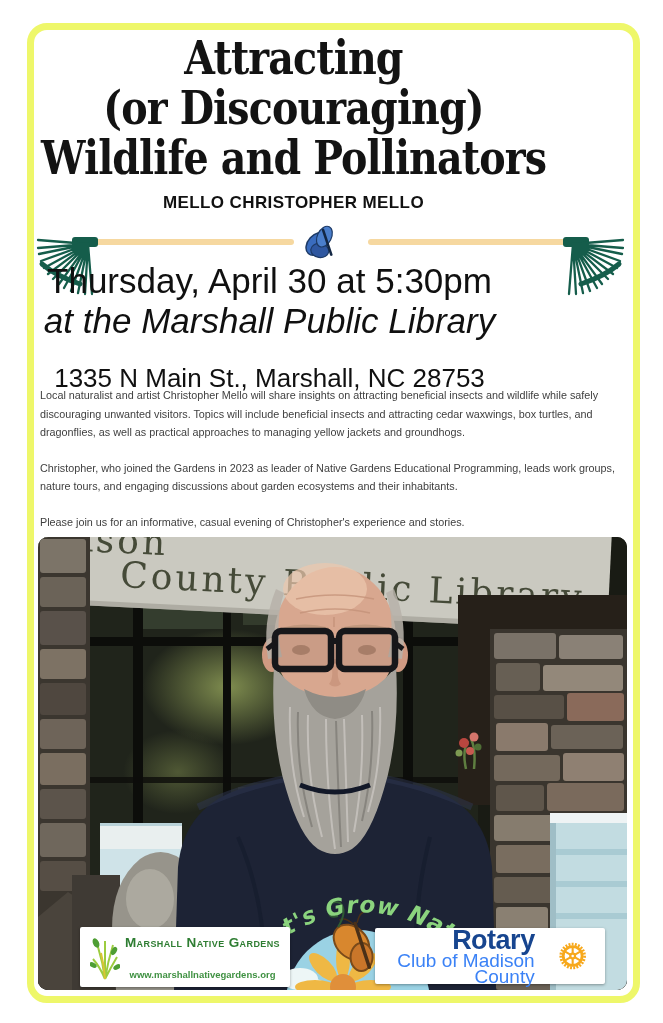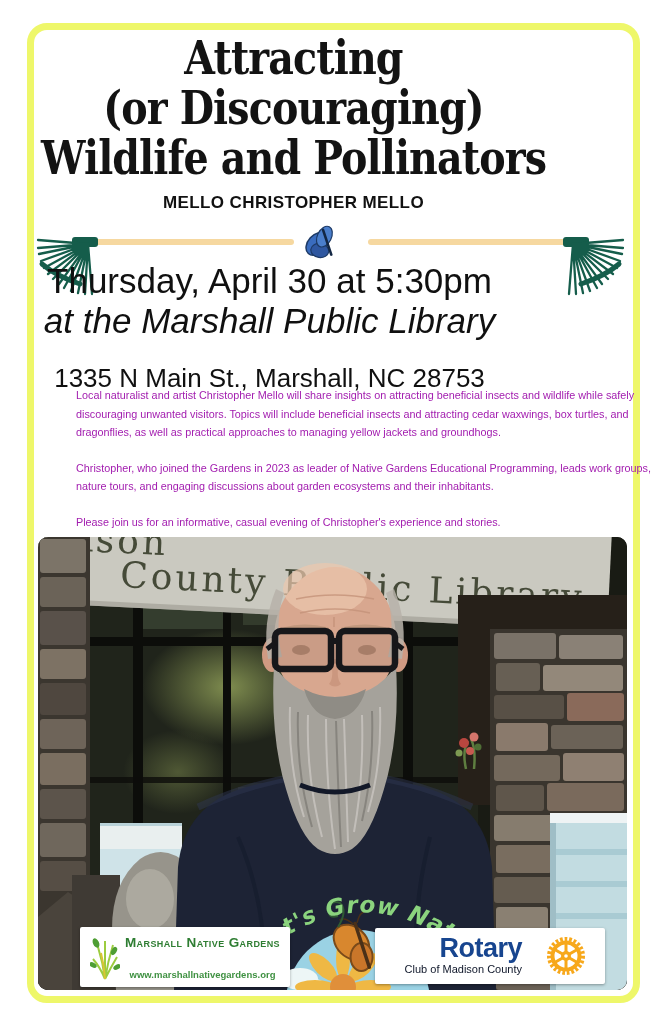--- a/index.html
+++ b/index.html
@@ -18,41 +18,41 @@
     transform:scaleX(.86);transform-origin:50% 50%;white-space:nowrap;
   }
   .subtitle{
     margin-top:10px;font-size:17px;font-weight:bold;color:#111;letter-spacing:.4px;
   }
   .divider-svg{position:absolute;left:28px;top:212px;}
   .event-block{position:absolute;left:0;top:260px;width:539px;text-align:center;color:#101010;}
   .event-line1{font-size:35px;line-height:41px;}
   .event-line2{font-size:35px;line-height:39px;font-style:italic;}
   .event-line3{font-size:26px;line-height:31px;margin-top:23px;}
-  .body-text{position:absolute;left:40px;top:386px;width:578px;color:#a21caf;margin-left:36px;}
+  .body-text{position:absolute;left:40px;top:386px;width:578px;color:#404040;}
   .body-text p{margin:0 0 17px 0;font-size:10.8px;line-height:18.6px;letter-spacing:0px;}
   .photo{
     position:absolute;left:38px;top:537px;width:589px;height:453px;
     border-radius:10px;overflow:hidden;background:#191b14;
   }
   .logo-card{
     position:absolute;background:#ffffff;border-radius:2px;
     box-shadow:0 1px 3px rgba(0,0,0,.35);display:flex;align-items:center;
   }
   .marshall-card{left:42px;top:390px;width:210px;height:60px;justify-content:center;gap:5px;padding:2px 6px;box-sizing:border-box;}
   .marshall-text{text-align:center;}
   .marshall-name{
     font-variant:small-caps;font-weight:bold;font-size:13.5px;letter-spacing:.4px;
     color:#2e7d32;line-height:15px;white-space:nowrap;
   }
   .marshall-url{font-size:9.5px;font-weight:bold;color:#3f9142;margin-top:19px;}
   .rotary-card{left:337px;top:391px;width:230px;height:56px;justify-content:flex-end;gap:23px;padding:4px 18px;box-sizing:border-box;}
   .rotary-text{text-align:right;}
   .rotary-name{font-size:27px;font-weight:bold;color:#17458f;line-height:25px;letter-spacing:-.5px;}
-  .rotary-club{font-size:11px;color:#0f172a;line-height:16px;}
+  .rotary-club{font-size:19px;color:#3b82f6;line-height:16px;}
 </style>
 </head>
 <body>
 
 <div class="poster-border"></div>
 
 <div class="header">
   <div class="title-line">Attracting</div>
   <div class="title-line">(or Discouraging)</div>
   <div class="title-line">Wildlife and Pollinators</div>

